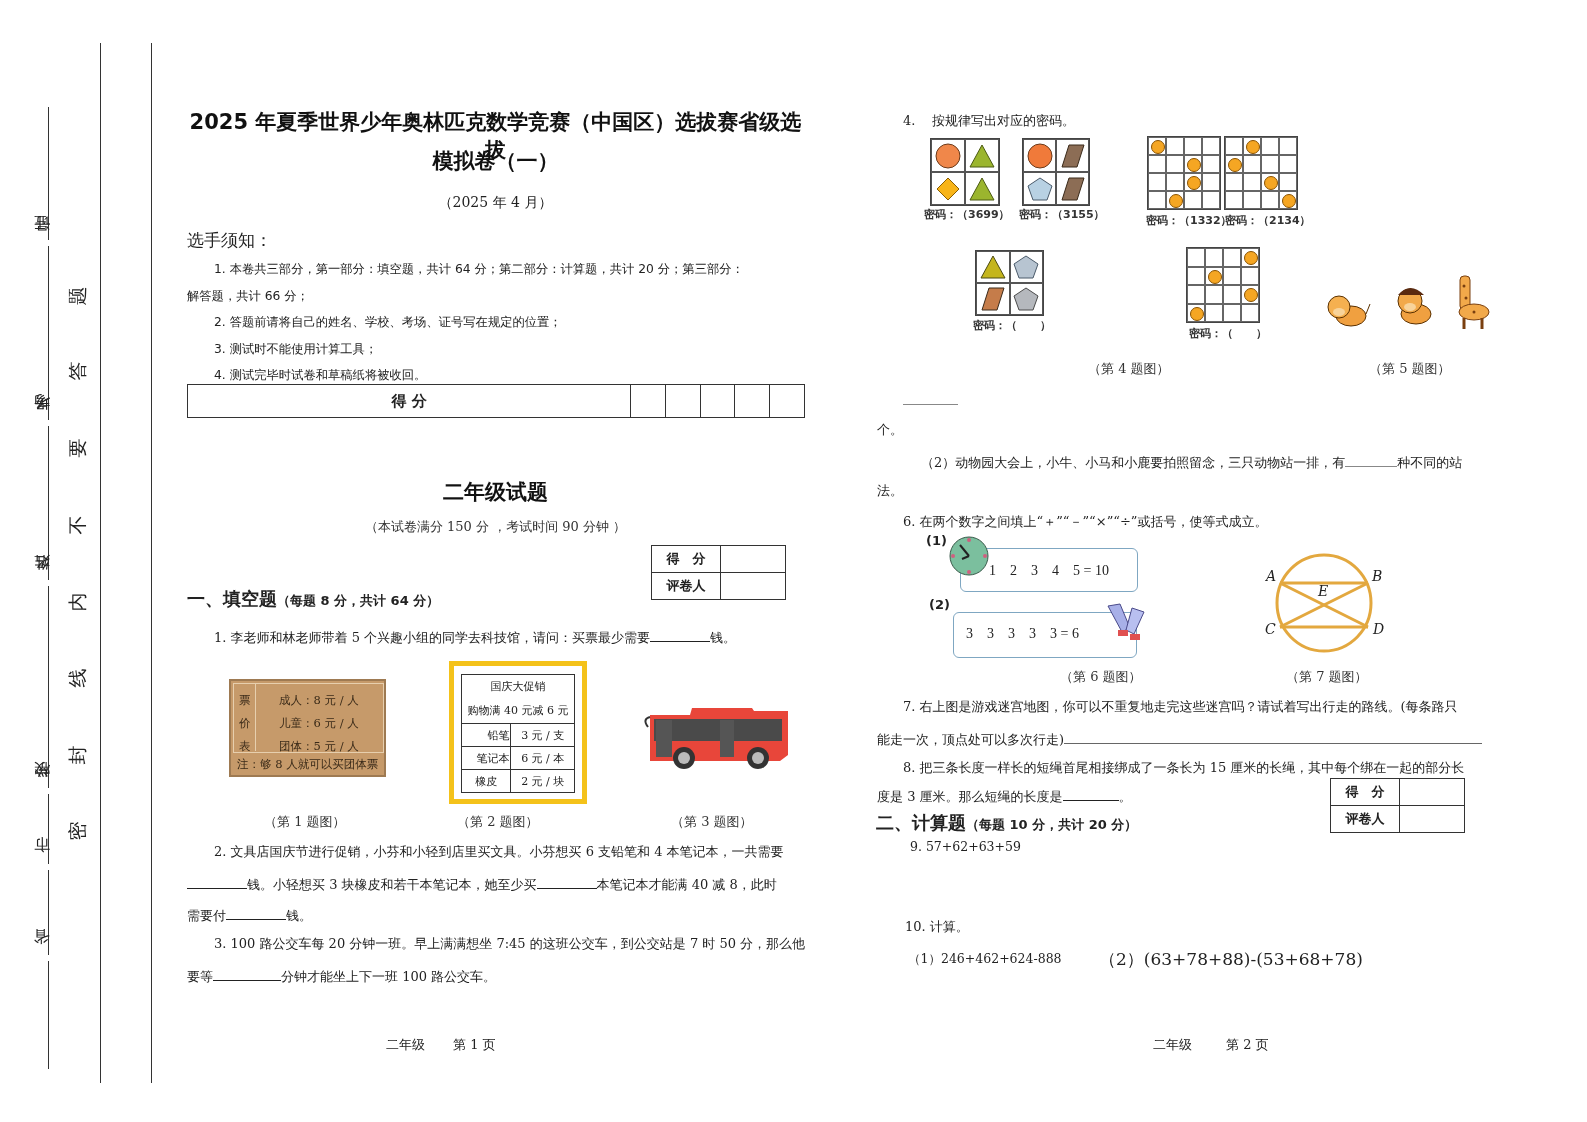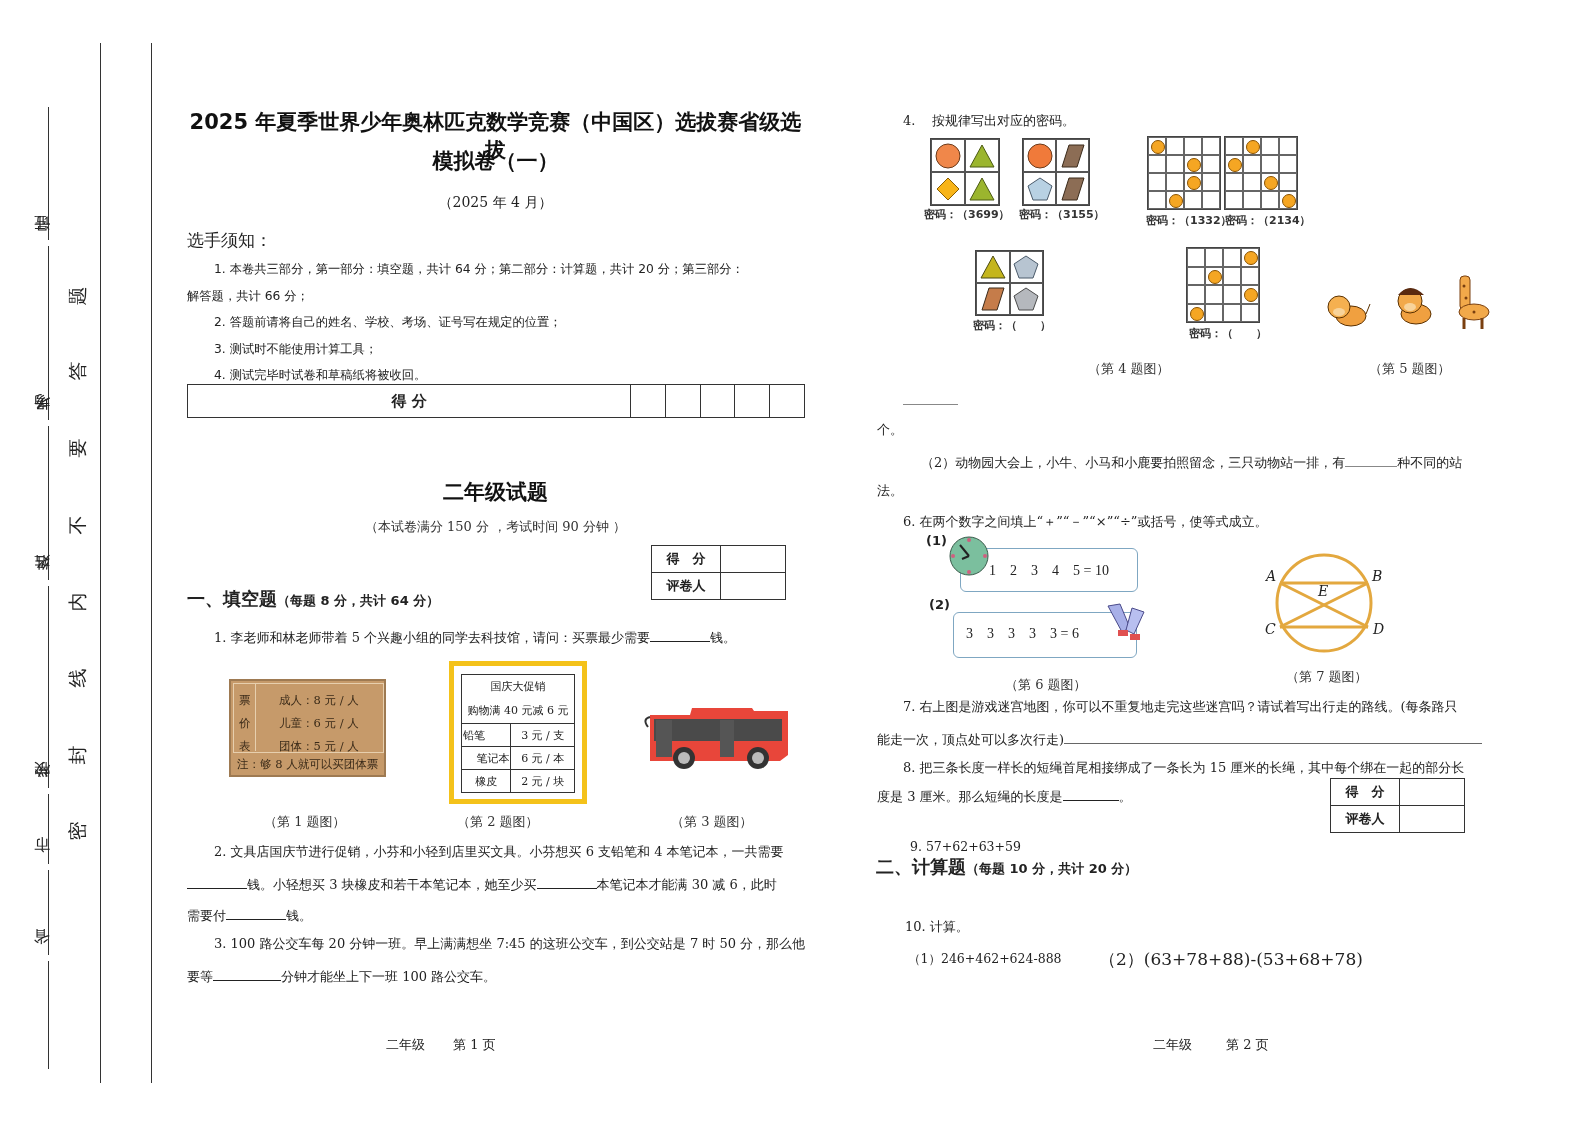--- a/index.html
+++ b/index.html
@@ -115,21 +115,21 @@
   <div class="abs" style="left:449px;top:661px;width:138px;height:143px;border:5px solid #f4c21a;box-sizing:border-box;background:#fff;">
     <table style="border-collapse:collapse;position:absolute;left:7px;top:8px;width:114px;font-size:11px;color:#222;">
       <tbody>
           <tr>
             <td colspan="2" style="border:1px solid #333;text-align:center;line-height:22px;border-bottom:none;">国庆大促销</td>
           </tr>
       <tr>
             <td colspan="2" style="border:1px solid #333;text-align:center;line-height:22px;border-top:none;white-space:nowrap;">购物满 40 元减 6 元</td>
           </tr>
       <tr style="height:23px;">
-            <td style="border:1px solid #333;text-align:left;">铅笔</td>
+            <td style="border:1px solid #333;text-align:right;">铅笔</td>
             <td style="border:1px solid #333;text-align:center;">3 元 / 支</td>
           </tr>
       <tr style="height:23px;">
             <td style="border:1px solid #333;text-align:right;">笔记本</td>
             <td style="border:1px solid #333;text-align:center;">6 元 / 本</td>
           </tr>
       <tr style="height:23px;">
             <td style="border:1px solid #333;text-align:center;">橡皮</td>
             <td style="border:1px solid #333;text-align:center;">2 元 / 块</td>
           </tr>
@@ -148,21 +148,21 @@
       <circle cx="44" cy="53" r="11" fill="#333"></circle>
         <circle cx="44" cy="53" r="6" fill="#bbb"></circle>
       <circle cx="118" cy="53" r="11" fill="#333"></circle>
         <circle cx="118" cy="53" r="6" fill="#bbb"></circle>
     </svg>
   </div>
   <div class="abs caption" style="left:671px;top:813px;">（第 3 题图）</div>
 
   <div class="abs p" style="left:214px;top:843px;white-space:nowrap;">2. 文具店国庆节进行促销，小芬和小轻到店里买文具。小芬想买 6 支铅笔和 4 本笔记本，一共需要</div>
   <div class="abs p" style="left:187px;top:874px;white-space:nowrap;">
-    <span class="blank" style="width:60px;"></span><span>钱。小轻想买 3 块橡皮和若干本笔记本，她至少买</span><span class="blank" style="width:60px;"></span><span>本笔记本才能满 30 减 6，此时</span>
+    <span class="blank" style="width:60px;"></span><span>钱。小轻想买 3 块橡皮和若干本笔记本，她至少买</span><span class="blank" style="width:60px;"></span><span>本笔记本才能满 40 减 8，此时</span>
   </div>
   <div class="abs p" style="left:187px;top:905px;white-space:nowrap;">
     <span>需要付</span><span class="blank" style="width:60px;"></span><span>钱。</span>
   </div>
 
   <div class="abs p" style="left:214px;top:935px;white-space:nowrap;">3. 100 路公交车每 20 分钟一班。早上满满想坐 7:45 的这班公交车，到公交站是 7 时 50 分，那么他</div>
   <div class="abs p" style="left:187px;top:966px;white-space:nowrap;">
     <span>要等</span><span class="blank" style="width:68px;"></span><span>分钟才能坐上下一班 100 路公交车。</span>
   </div>
 
@@ -391,21 +391,21 @@
   <div class="abs" style="left:953px;top:612px;width:184px;height:46px;border:1.5px solid #7fa7c2;border-radius:6px;box-sizing:border-box;"></div>
   <div class="abs" style="left:966px;top:626px;font-size:14px;white-space:pre;font-family:'Liberation Serif',serif;">3    3    3    3    3 = 6</div>
   <div class="abs" style="left:1104px;top:602px;width:44px;height:44px;">
     <svg width="44" height="44">
         <polygon points="4,4 16,2 26,26 18,30" fill="#a8b0e8" stroke="#4a4a8a"></polygon>
         <polygon points="28,6 40,10 30,32 22,28" fill="#b8bff0" stroke="#4a4a8a"></polygon>
         <rect x="14" y="28" width="10" height="6" fill="#e05050"></rect>
         <rect x="26" y="32" width="10" height="6" fill="#e05050"></rect>
       </svg>
   </div>
-  <div class="abs caption" style="left:1005px;top:668px;margin-top:8px;">（第 6 题图）</div>
+  <div class="abs caption" style="left:1060px;top:668px;">（第 6 题图）</div>
 
   <div class="abs" style="left:1262px;top:553px;width:130px;height:105px;">
     <svg width="130" height="105" viewBox="0 0 130 105">
       <ellipse cx="62" cy="50" rx="47" ry="48" fill="none" stroke="#e3a83f" stroke-width="3"></ellipse>
       <line x1="18" y1="30" x2="106" y2="30" stroke="#e3a83f" stroke-width="3"></line>
       <line x1="18" y1="74" x2="106" y2="74" stroke="#e3a83f" stroke-width="3"></line>
       <line x1="18" y1="30" x2="106" y2="74" stroke="#e3a83f" stroke-width="3"></line>
       <line x1="106" y1="30" x2="18" y2="74" stroke="#e3a83f" stroke-width="3"></line>
     </svg>
   </div>
@@ -432,21 +432,21 @@
           <td style="width:66px;font-weight:bold;">得　分</td>
           <td></td>
         </tr>
     <tr style="height:27px;">
           <td style="font-weight:bold;">评卷人</td>
           <td></td>
         </tr>
   </tbody>
     </table>
 
-  <div class="abs sans" style="left:876px;top:811px;white-space:nowrap;margin-top:44px;">
+  <div class="abs sans" style="left:876px;top:811px;white-space:nowrap;">
     <span style="font-size:18px;font-weight:bold;">二、计算题</span><span style="font-size:13px;font-weight:bold;">（每题 10 分，共计 20 分）</span>
   </div>
 
   <div class="abs p" style="left:910px;top:838px;font-size:12.5px;">9. 57+62+63+59</div>
   <div class="abs p" style="left:905px;top:918px;">10. 计算。</div>
   <div class="abs p" style="left:908px;top:950px;font-size:12.5px;">（1）246+462+624-888</div>
   <div class="abs p" style="left:1099px;top:950px;font-size:17px;">（2）(63+78+88)-(53+68+78)</div>
 
   <div class="abs p" style="left:1153px;top:1036px;white-space:nowrap;">
     <span>二年级</span><span style="display:inline-block;width:34px;"></span><span>第 2 页</span>

